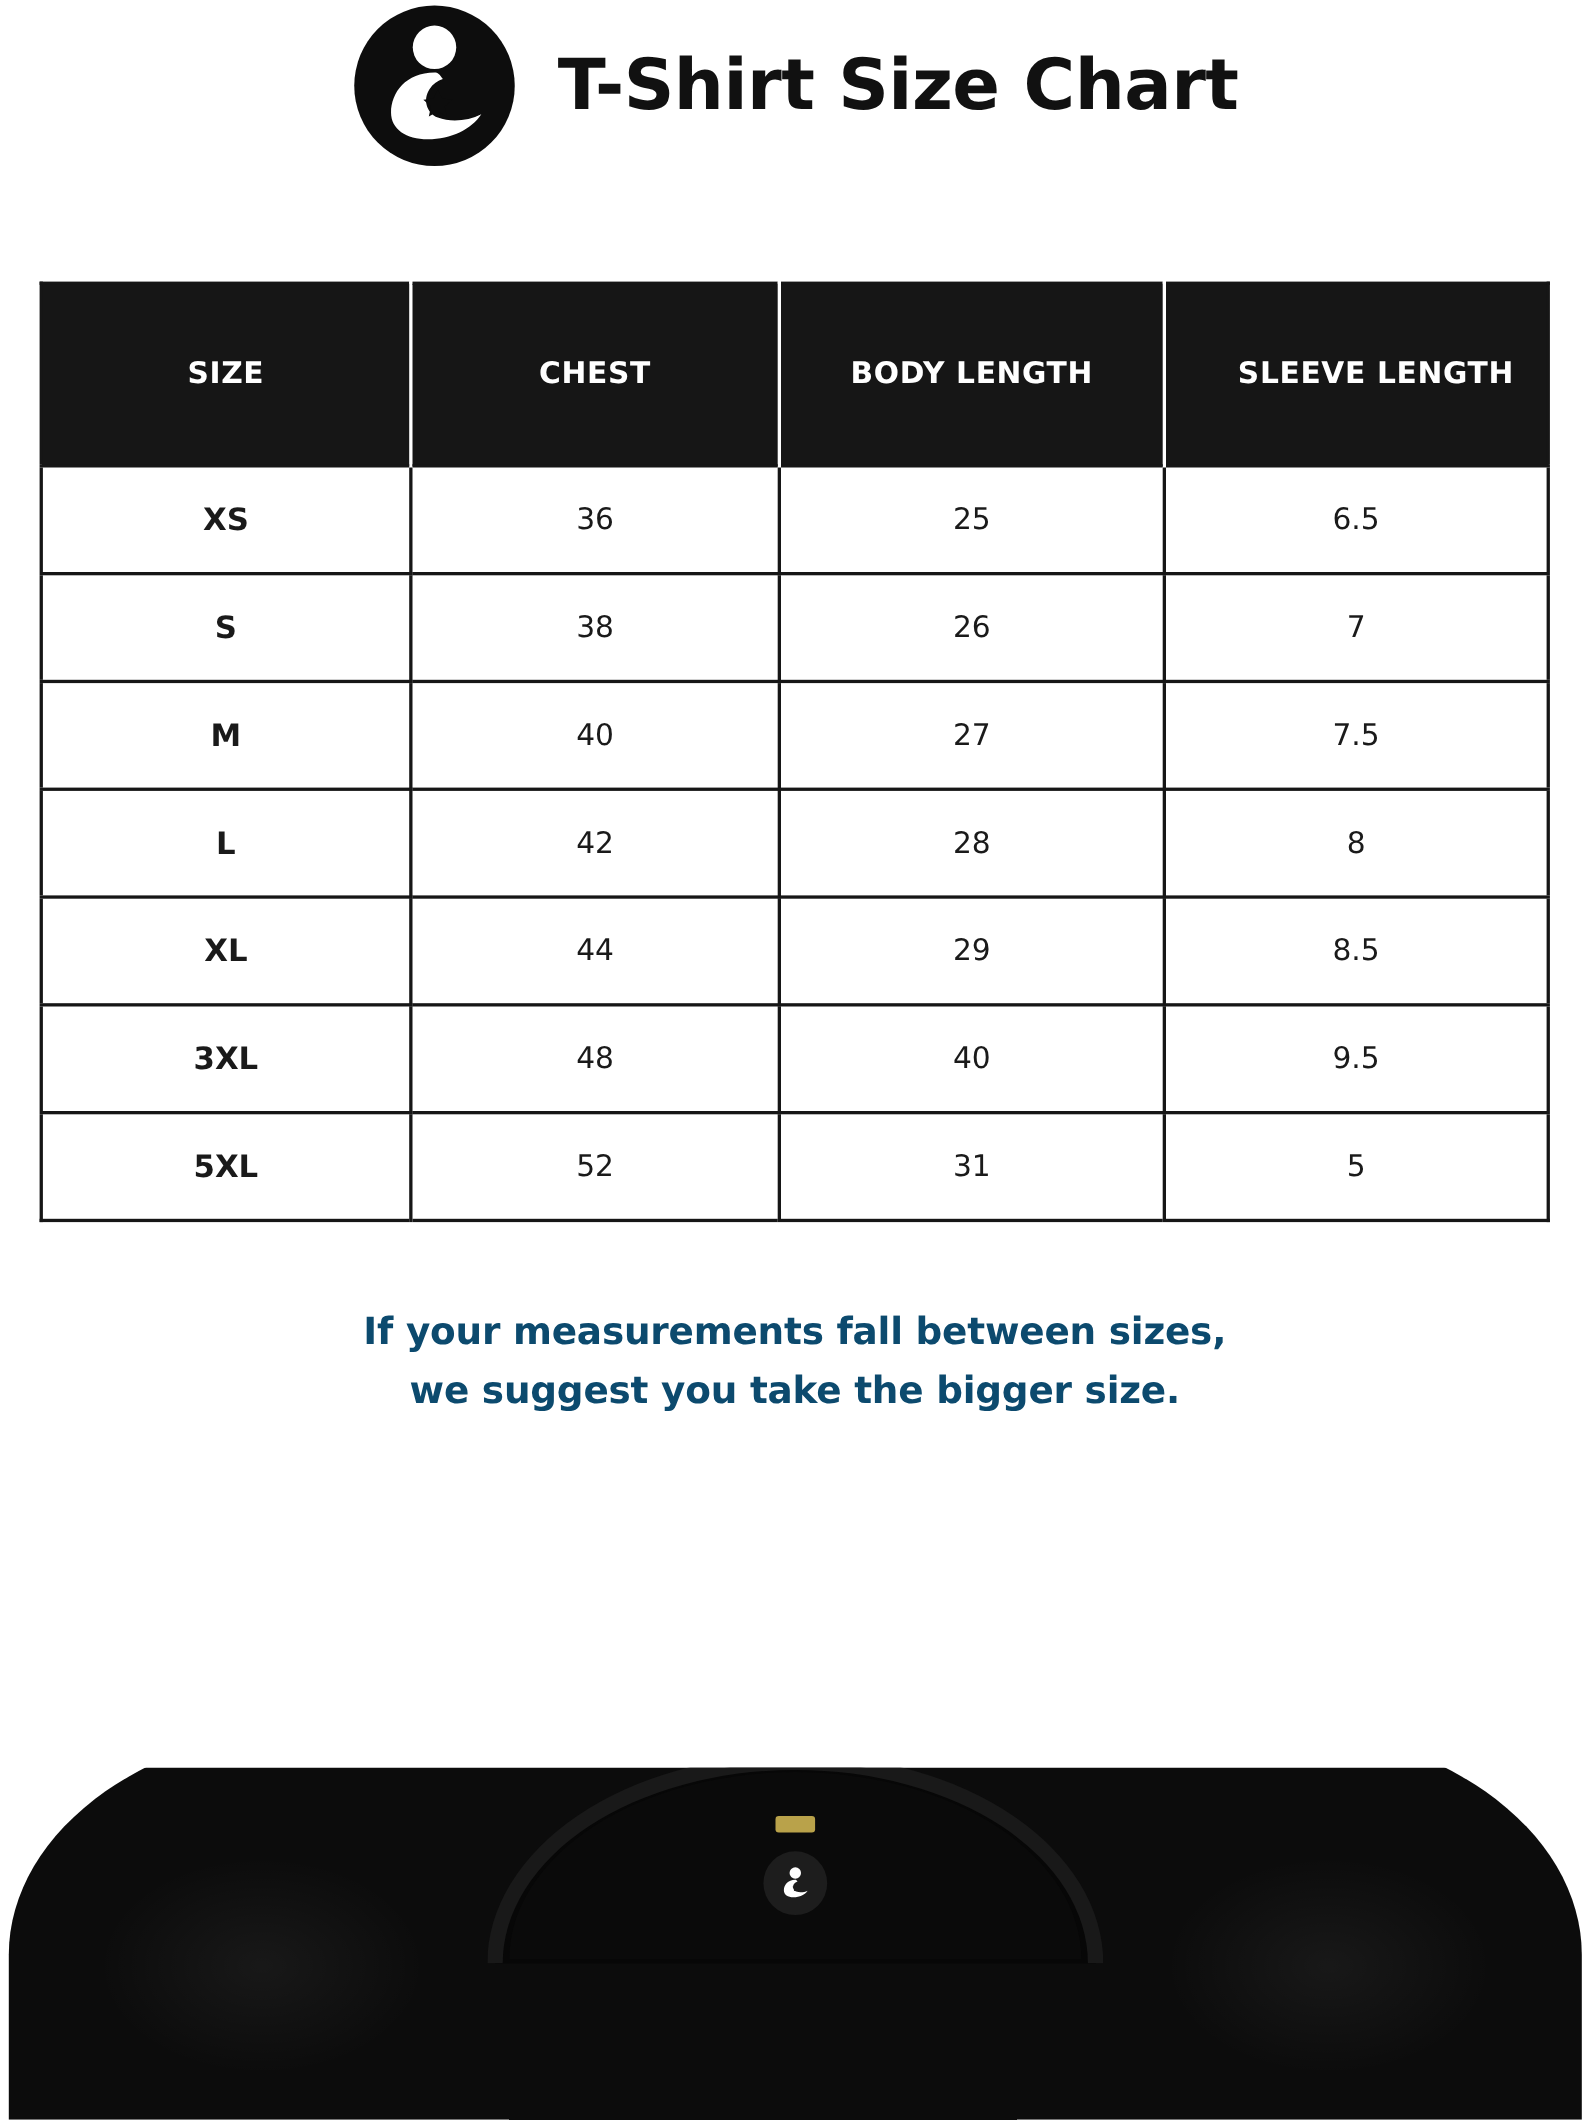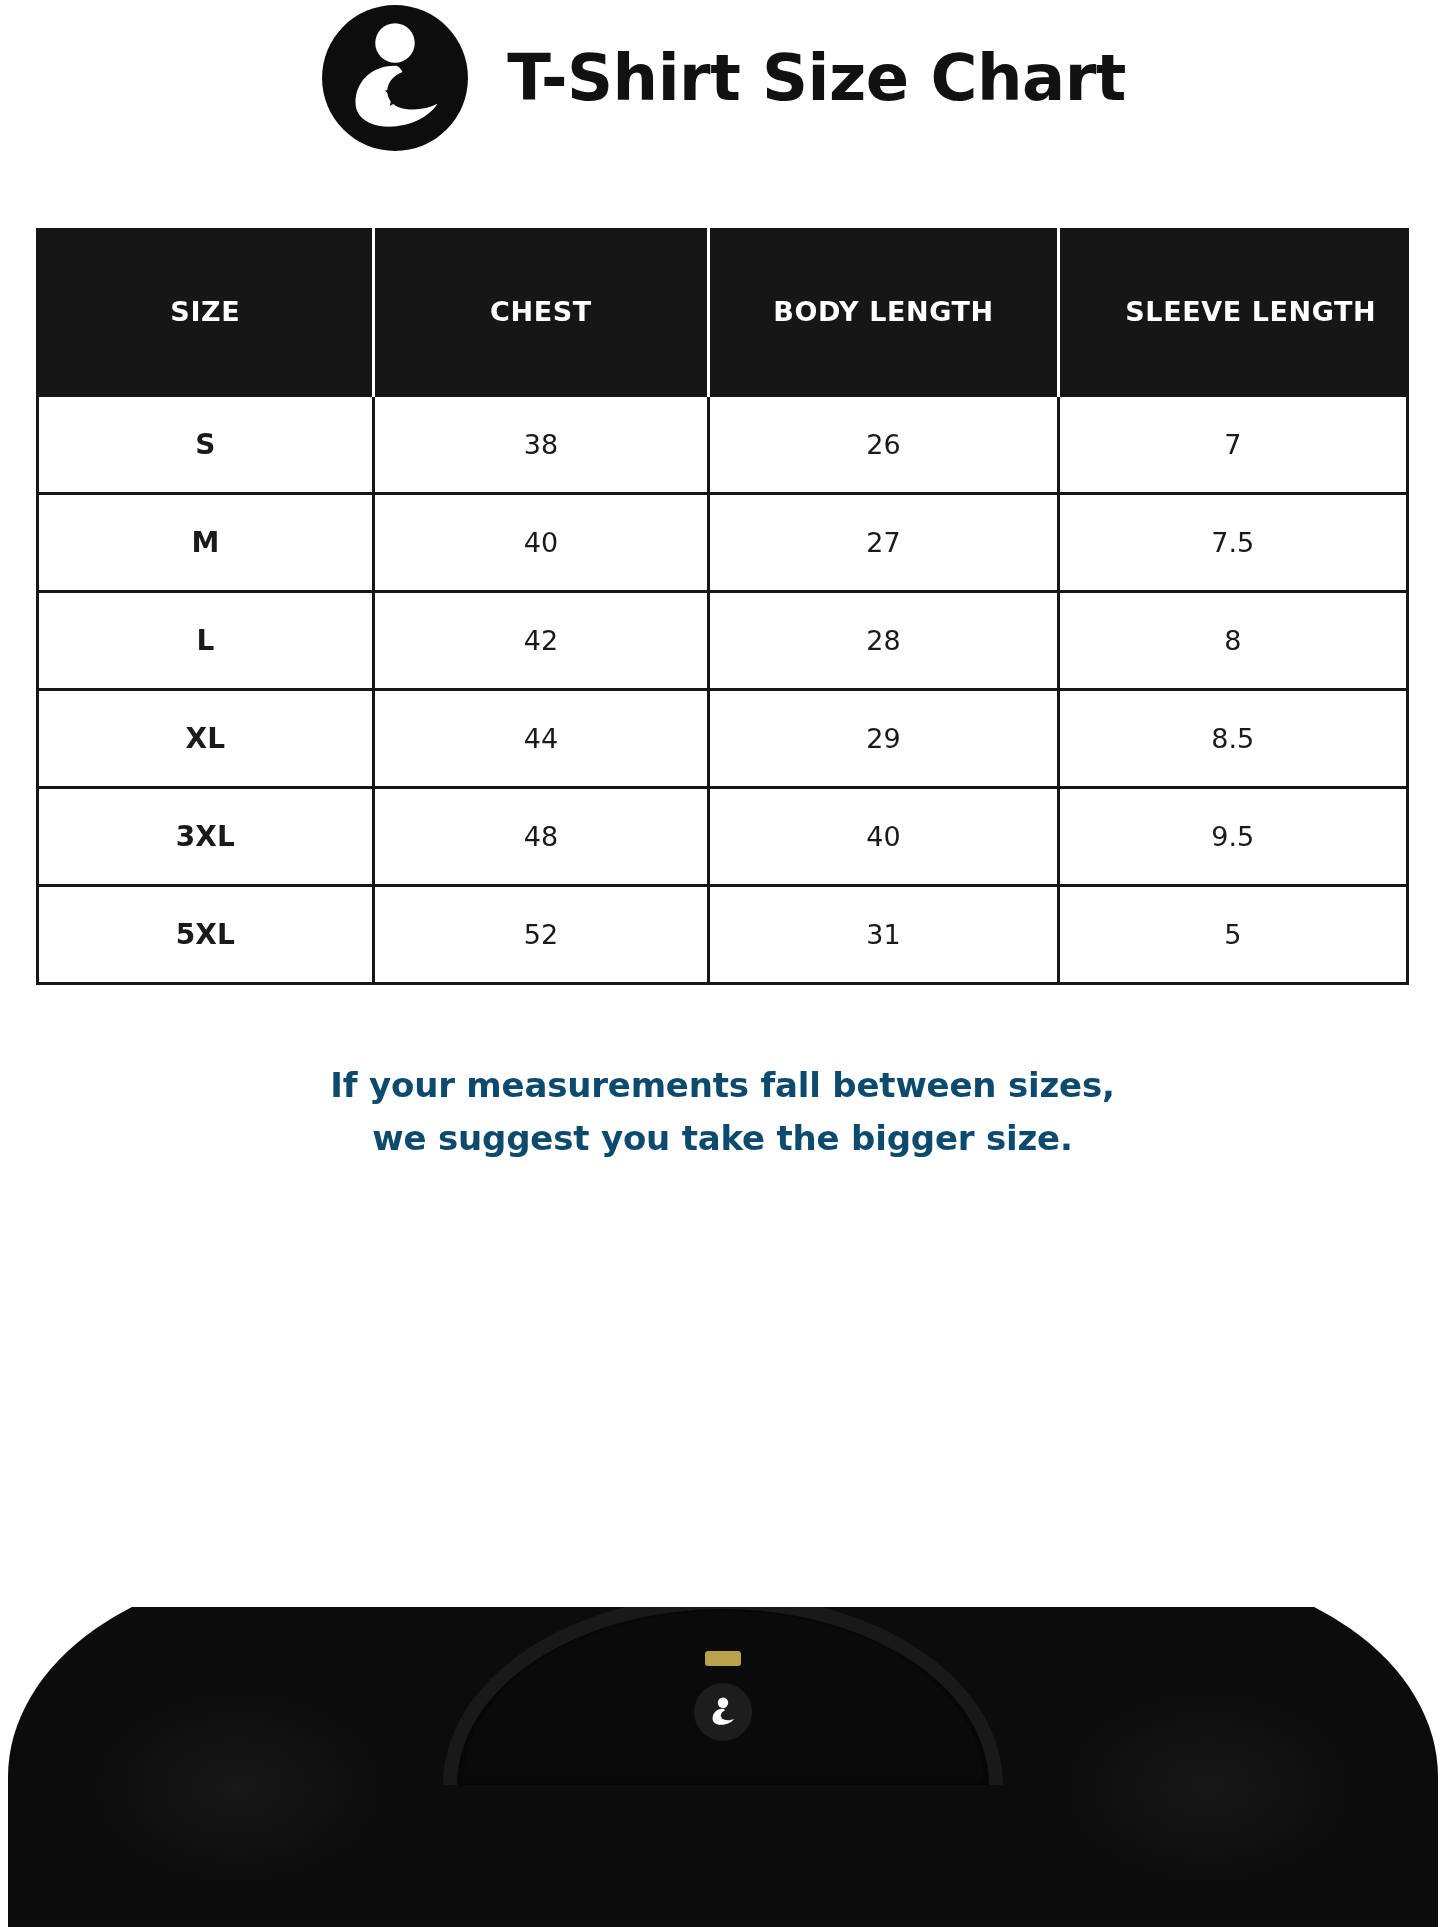--- a/index.html
+++ b/index.html
@@ -32,21 +32,21 @@
     font-size: 64px;
     font-weight: 700;
     letter-spacing: -0.5px;
     color: #111111;
     line-height: 1.1;
     white-space: nowrap;
   }
 
   
   .table-wrap {
-    margin: 72px 36px 0 36px;
+    margin: 100px 36px 0 36px;
   }
   table.size-chart {
     width: 100%;
     border-collapse: collapse;
     table-layout: fixed;
     border: 3px solid #161616;
   }
   table.size-chart thead th {
     background: #161616;
     color: #ffffff;
@@ -196,20 +196,26 @@
     </colgroup>
     <thead>
       <tr>
         <th>SIZE</th>
         <th>CHEST</th>
         <th>BODY LENGTH</th>
         <th>SLEEVE LENGTH</th>
       </tr>
     </thead>
     <tbody>
+      <tr>
+        <td class="size-cell">XS</td>
+        <td>36</td>
+        <td>25</td>
+        <td>6.5</td>
+      </tr>
       <tr>
         <td class="size-cell">S</td>
         <td>38</td>
         <td>26</td>
         <td>7</td>
       </tr>
       <tr>
         <td class="size-cell">M</td>
         <td>40</td>
         <td>27</td>

